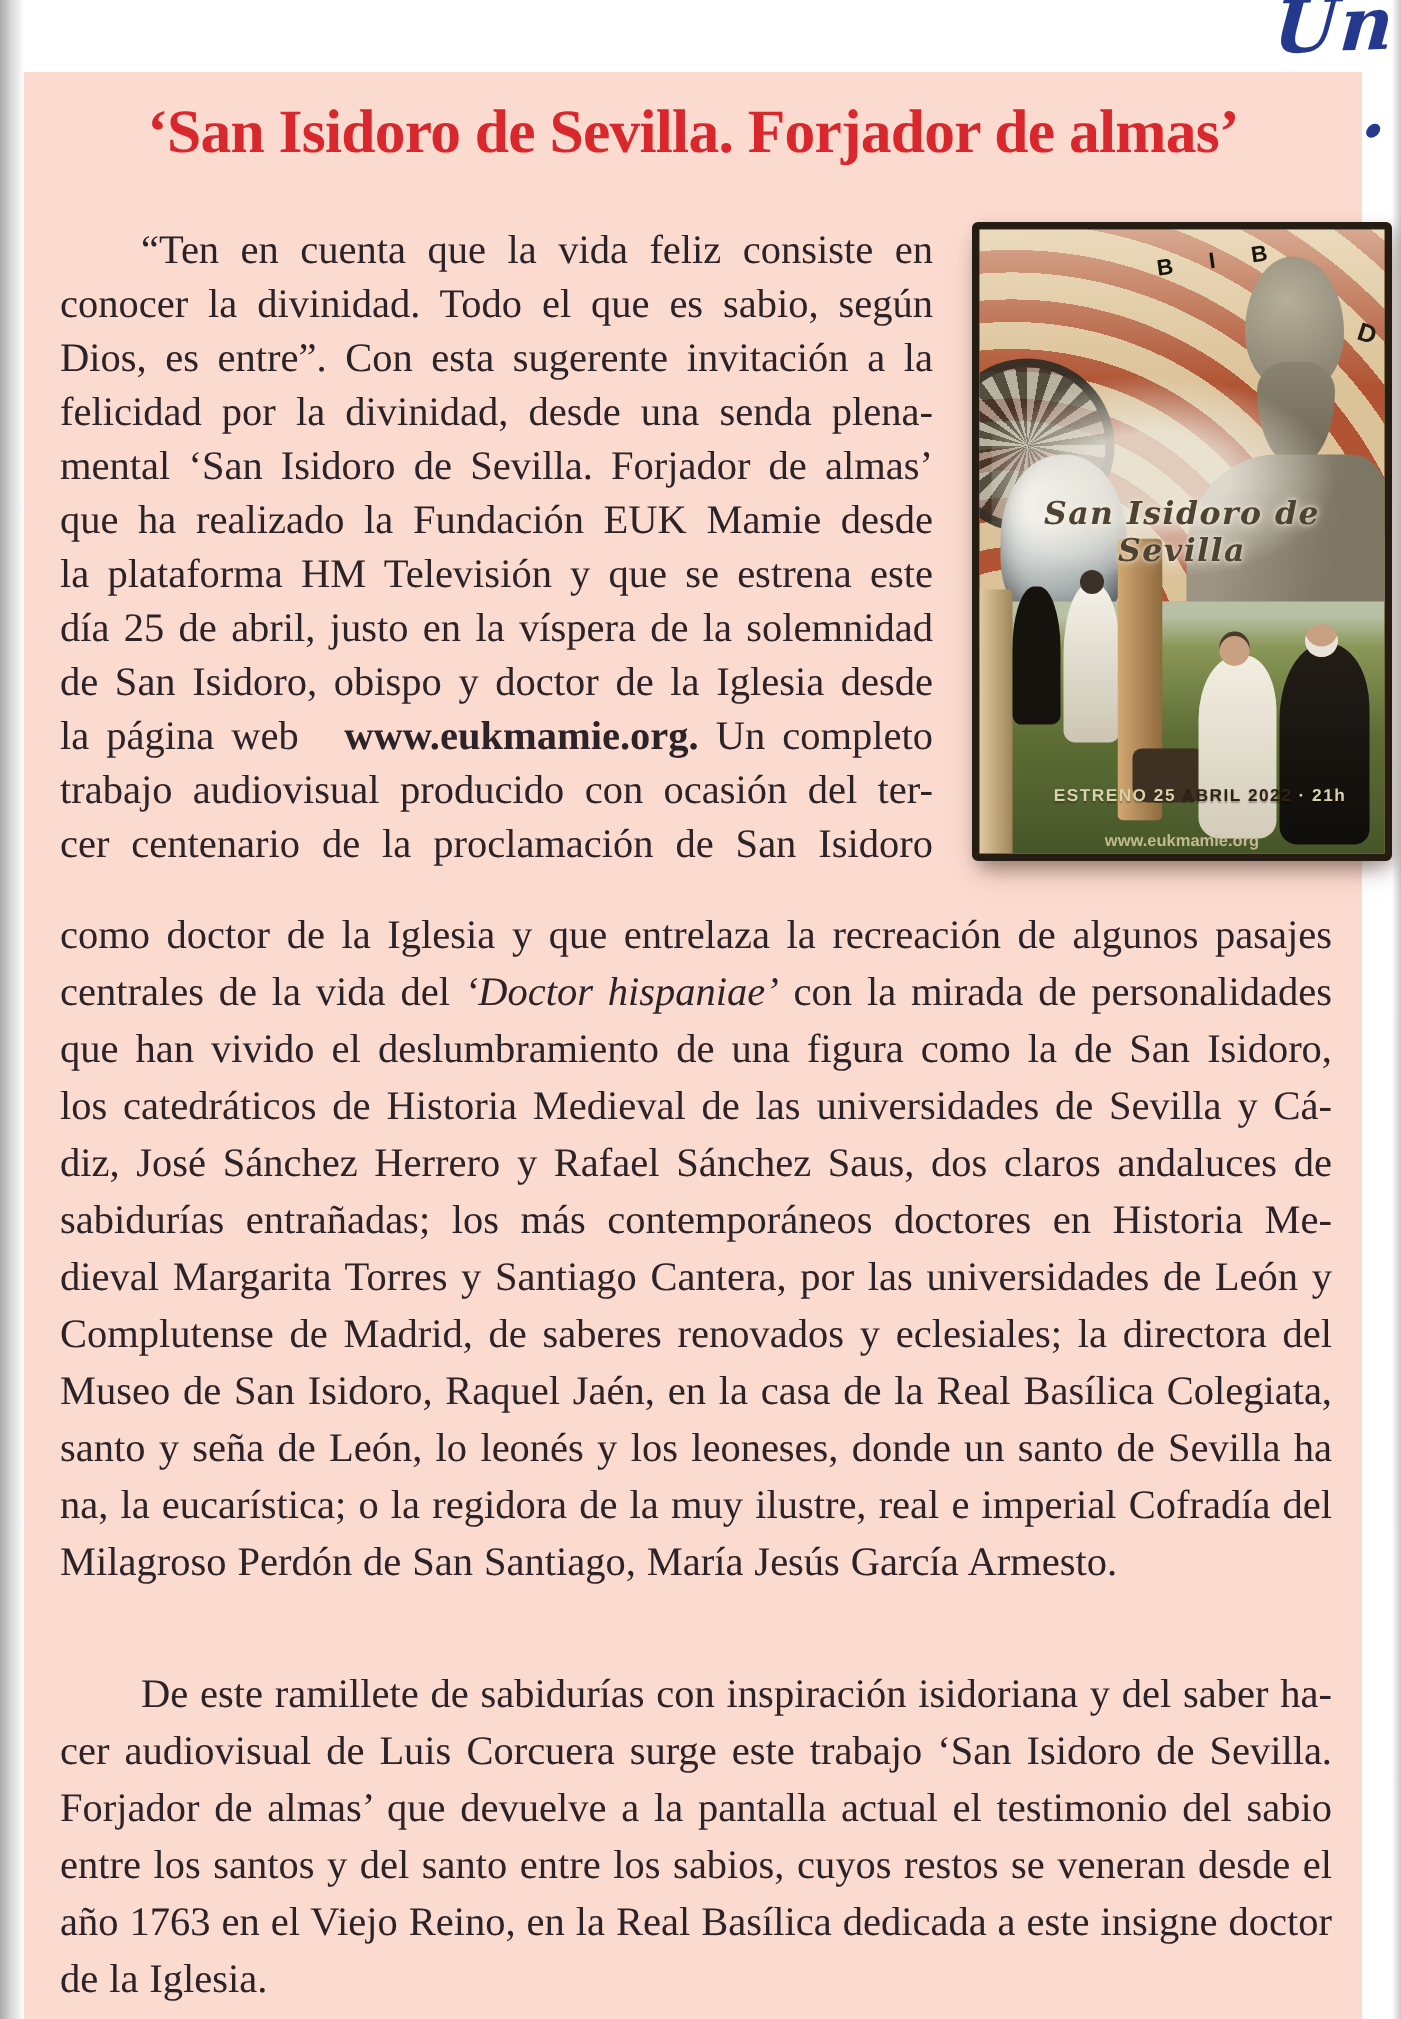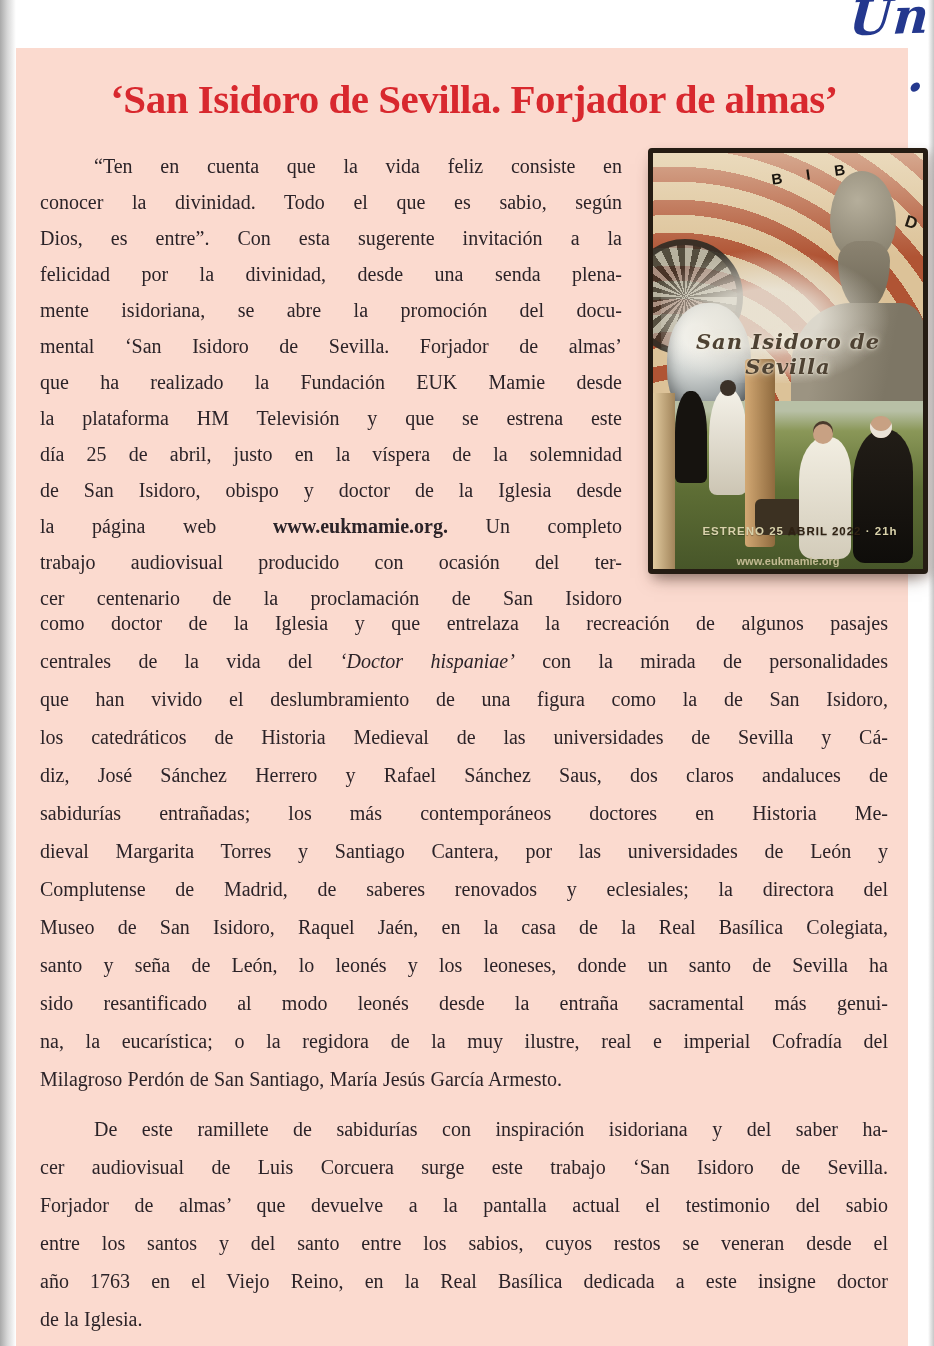--- a/index.html
+++ b/index.html
@@ -21,27 +21,27 @@
     font-size:49px;color:#24388e;text-align:right;
     transform:rotate(-2deg) skewX(-6deg);letter-spacing:1px;
   }
 
   
   .panel{
     position:absolute;left:16px;top:48px;width:892px;height:1298px;
     background:#fbdacf;
   }
   .title{
-    margin:12px;padding-top:12px;width:100%;text-align:center;
+    margin:0;padding-top:12px;width:100%;text-align:center;
     font-size:41px;line-height:54px;font-weight:bold;color:#d8282e;
     letter-spacing:-0.5px;
   }
 
   
-  .lines{position:absolute;color:#2b2328;font-size:20px;}
+  .lines{position:absolute;color:#2b2328;font-size:27px;}
   .lines .tline{
     line-height:var(--lh);height:var(--lh);overflow:hidden;
     text-align:justify;text-align-last:justify;word-spacing:.02em;
   }
   .lines .tline.indent{text-indent:54px;}
   .lines .tline.last{text-align-last:left;}
   .lines .b{font-weight:bold;margin-left:19px;}
   .lines .i{font-style:italic;}
   #col-lines{left:24px;top:100px;width:582px;--lh:36px;}
   #full-lines{left:24px;top:556px;width:848px;--lh:38px;}
@@ -132,42 +132,40 @@
   <div class="hand">Un documental...</div>
 
   <div class="panel">
     <h1 class="title">‘San Isidoro de Sevilla. Forjador de almas’</h1>
 
     <div class="lines" id="col-lines">
         <div class="tline indent"><span>“Ten en cuenta que la vida feliz consiste en</span></div>
         <div class="tline"><span>conocer la divinidad. Todo el que es sabio, según</span></div>
         <div class="tline"><span>Dios, es entre”. Con esta sugerente invitación a la</span></div>
         <div class="tline"><span>felicidad por la divinidad, desde una senda plena-</span></div>
-        <div class="tline"><span>mente isidoriana, se abre la promoción del docu-</span></div>
         <div class="tline"><span>mental ‘San Isidoro de Sevilla. Forjador de almas’</span></div>
         <div class="tline"><span>que ha realizado la Fundación EUK Mamie desde</span></div>
         <div class="tline"><span>la plataforma HM Televisión y que se estrena este</span></div>
         <div class="tline"><span>día 25 de abril, justo en la víspera de la solemnidad</span></div>
         <div class="tline"><span>de San Isidoro, obispo y doctor de la Iglesia desde</span></div>
         <div class="tline"><span>la página web </span><span class="b">www.eukmamie.org.</span><span> Un completo</span></div>
         <div class="tline"><span>trabajo audiovisual producido con ocasión del ter-</span></div>
         <div class="tline"><span>cer centenario de la proclamación de San Isidoro</span></div>
       </div>
     <div class="lines" id="full-lines">
         <div class="tline"><span>como doctor de la Iglesia y que entrelaza la recreación de algunos pasajes</span></div>
         <div class="tline"><span>centrales de la vida del </span><span class="i">‘Doctor hispaniae’</span><span> con la mirada de personalidades</span></div>
         <div class="tline"><span>que han vivido el deslumbramiento de una figura como la de San Isidoro,</span></div>
         <div class="tline"><span>los catedráticos de Historia Medieval de las universidades de Sevilla y Cá-</span></div>
         <div class="tline"><span>diz, José Sánchez Herrero y Rafael Sánchez Saus, dos claros andaluces de</span></div>
         <div class="tline"><span>sabidurías entrañadas; los más contemporáneos doctores en Historia Me-</span></div>
         <div class="tline"><span>dieval Margarita Torres y Santiago Cantera, por las universidades de León y</span></div>
         <div class="tline"><span>Complutense de Madrid, de saberes renovados y eclesiales; la directora del</span></div>
         <div class="tline"><span>Museo de San Isidoro, Raquel Jaén, en la casa de la Real Basílica Colegiata,</span></div>
         <div class="tline"><span>santo y seña de León, lo leonés y los leoneses, donde un santo de Sevilla ha</span></div>
-        <div class="tline"><span>sido resantificado al modo leonés desde la entraña sacramental más genui-</span></div>
         <div class="tline"><span>na, la eucarística; o la regidora de la muy ilustre, real e imperial Cofradía del</span></div>
         <div class="tline last"><span>Milagroso Perdón de San Santiago, María Jesús García Armesto.</span></div>
       </div>
     <div class="lines" id="para2-lines">
         <div class="tline indent"><span>De este ramillete de sabidurías con inspiración isidoriana y del saber ha-</span></div>
         <div class="tline"><span>cer audiovisual de Luis Corcuera surge este trabajo ‘San Isidoro de Sevilla.</span></div>
         <div class="tline"><span>Forjador de almas’ que devuelve a la pantalla actual el testimonio del sabio</span></div>
         <div class="tline"><span>entre los santos y del santo entre los sabios, cuyos restos se veneran desde el</span></div>
         <div class="tline"><span>año 1763 en el Viejo Reino, en la Real Basílica dedicada a este insigne doctor</span></div>
         <div class="tline last"><span>de la Iglesia.</span></div>

